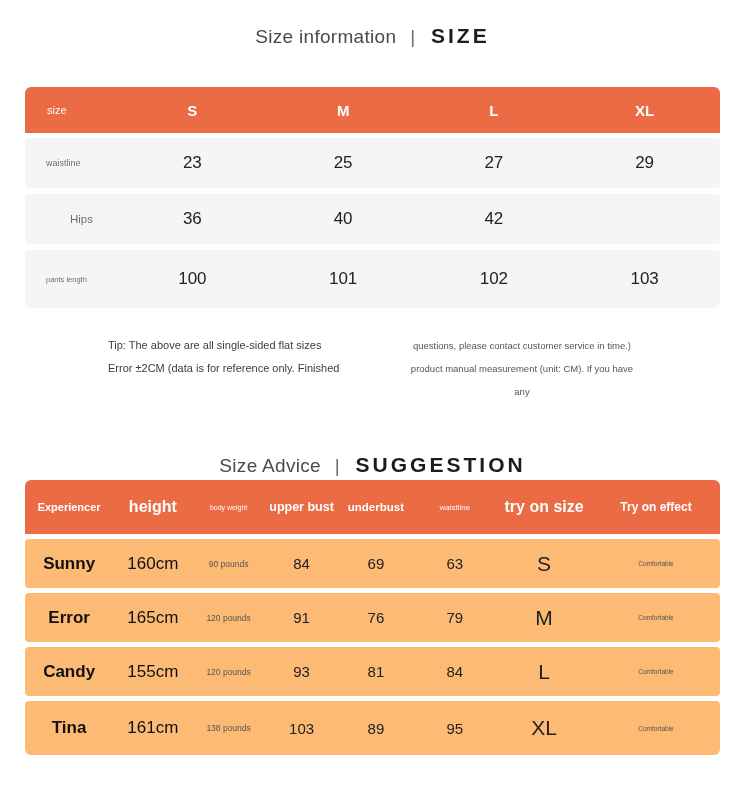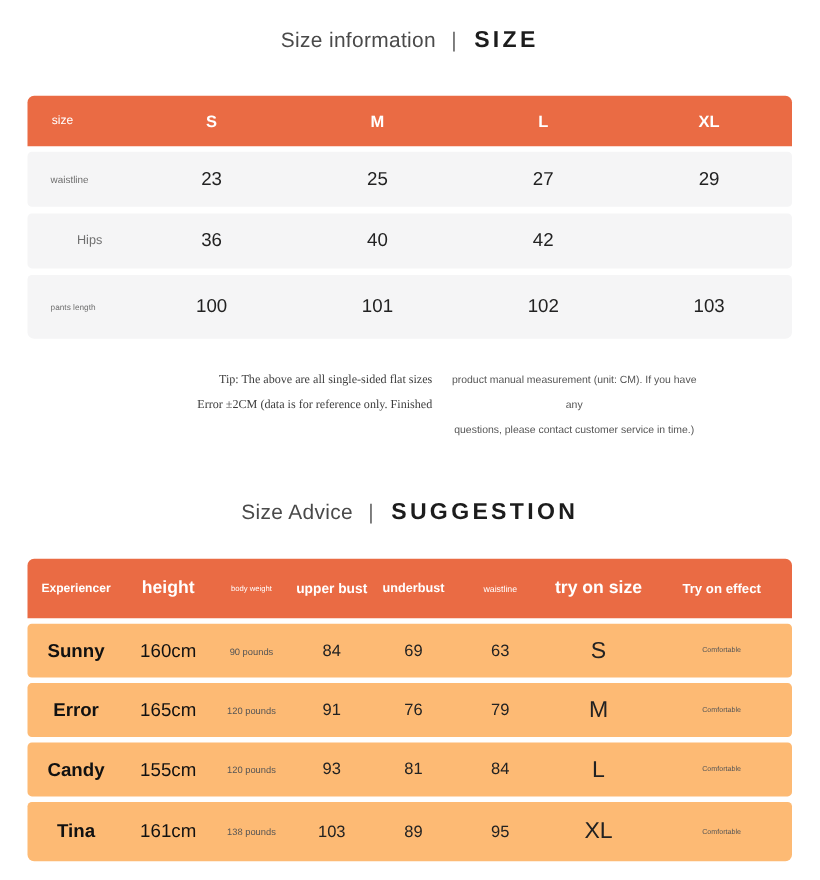--- a/index.html
+++ b/index.html
@@ -38,25 +38,25 @@
   }
   .t1-row:last-child { height: 58px; margin-bottom: 0; border-radius: 4px 4px 6px 6px; }
   .t1-label { color: #6f6f6f; padding-left: 21px; }
   .t1-row:nth-child(1) .t1-label { font-size: 9px; }
   .t1-row:nth-child(2) .t1-label { font-size: 11.5px; text-align: center; }
   .t1-row:nth-child(3) .t1-label { font-size: 7.5px; }
   .t1-val { font-size: 17px; text-align: center; color: #222; }
 
   
   .tips { display: flex; justify-content: center; margin-top: 26px; gap: 14px; }
-  .tips-left { width: 285px; text-align: right; font-size: 11px; color: #3d3d3d; line-height: 23px; font-family: Liberation Serif, serif; }
+  .tips-left { width: 285px; text-align: left; font-size: 11px; color: #3d3d3d; line-height: 23px; }
   .tips-right { width: 230px; text-align: center; font-size: 9.5px; color: #555; line-height: 23px; }
 
   
-  .t2 { margin-top: 28px; }
+  .t2 { }
   .t2-header {
     display: grid;
     grid-template-columns: 12.7% 11.4% 10.4% 10.6% 10.8% 11.9% 13.8% auto;
     height: 54px; align-items: center; background: var(--accent);
     border-radius: 6px 6px 0 0; color: #fff; margin-bottom: 5px; text-align: center;
   }
   .t2-header > :nth-child(1) { font-size: 11px; font-weight: bold; }
   .t2-header > :nth-child(2) { font-size: 16px; font-weight: bold; }
   .t2-header > :nth-child(3) { font-size: 7px; }
   .t2-header > :nth-child(4) { font-size: 12.5px; font-weight: bold; }
@@ -122,22 +122,22 @@
         </div>
       </div>
   </div>
 
   <div class="tips">
     <div class="tips-left">
       <div>Tip: The above are all single-sided flat sizes</div>
       <div>Error ±2CM (data is for reference only. Finished</div>
     </div>
     <div class="tips-right">
+      <div>questions, please contact customer service in time.)</div>
       <div>product manual measurement (unit: CM). If you have any</div>
-      <div>questions, please contact customer service in time.)</div>
     </div>
   </div>
 
   <h1 class="title title2">
     <span class="t-left">Size Advice</span>
     <span class="t-div">|</span>
     <span class="t-right">SUGGESTION</span>
   </h1>
 
   <div class="tbl t2">

